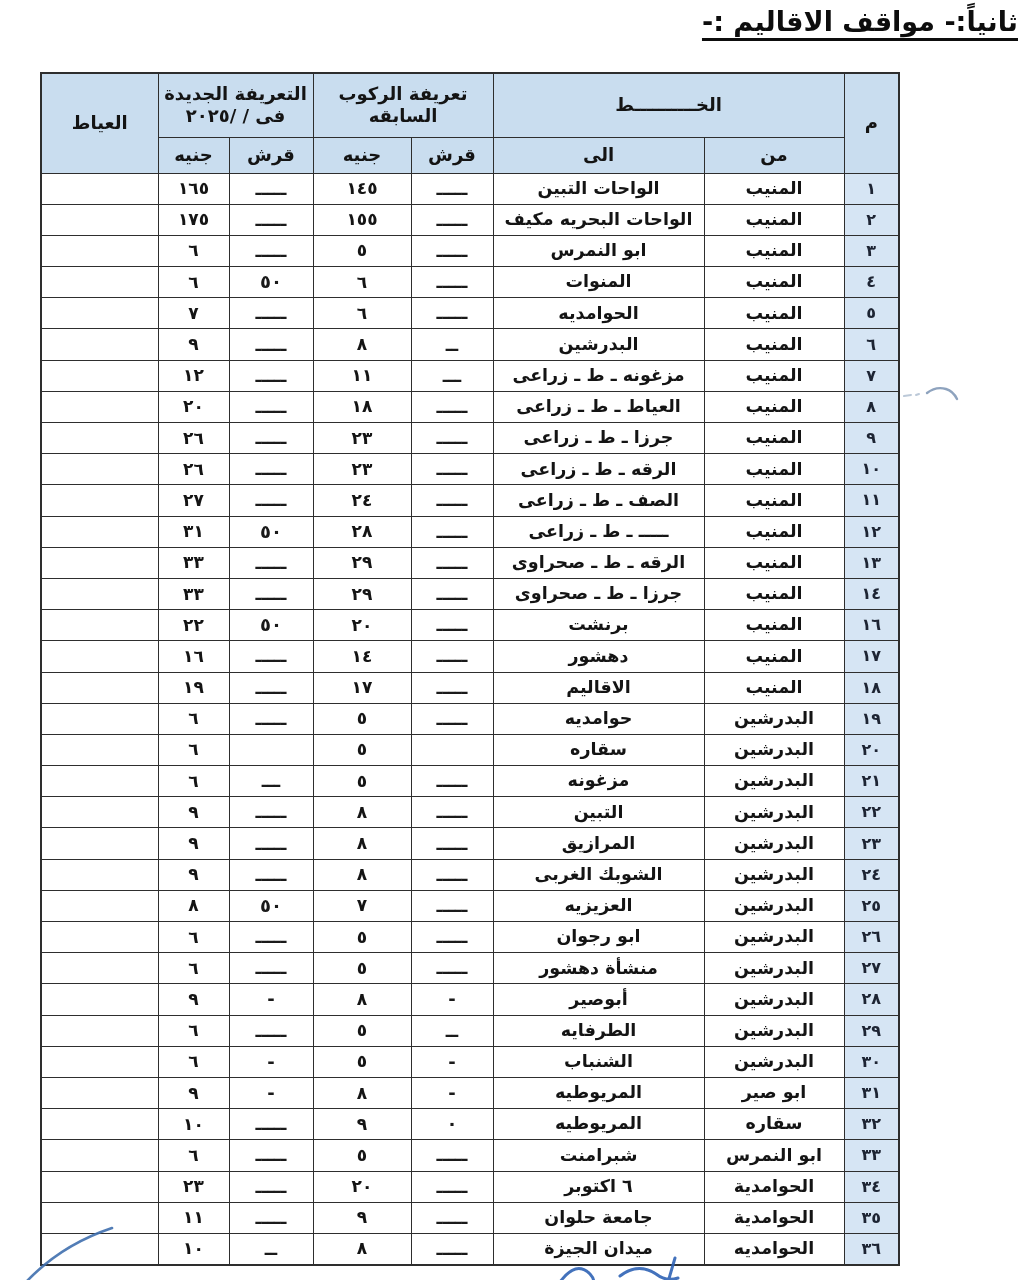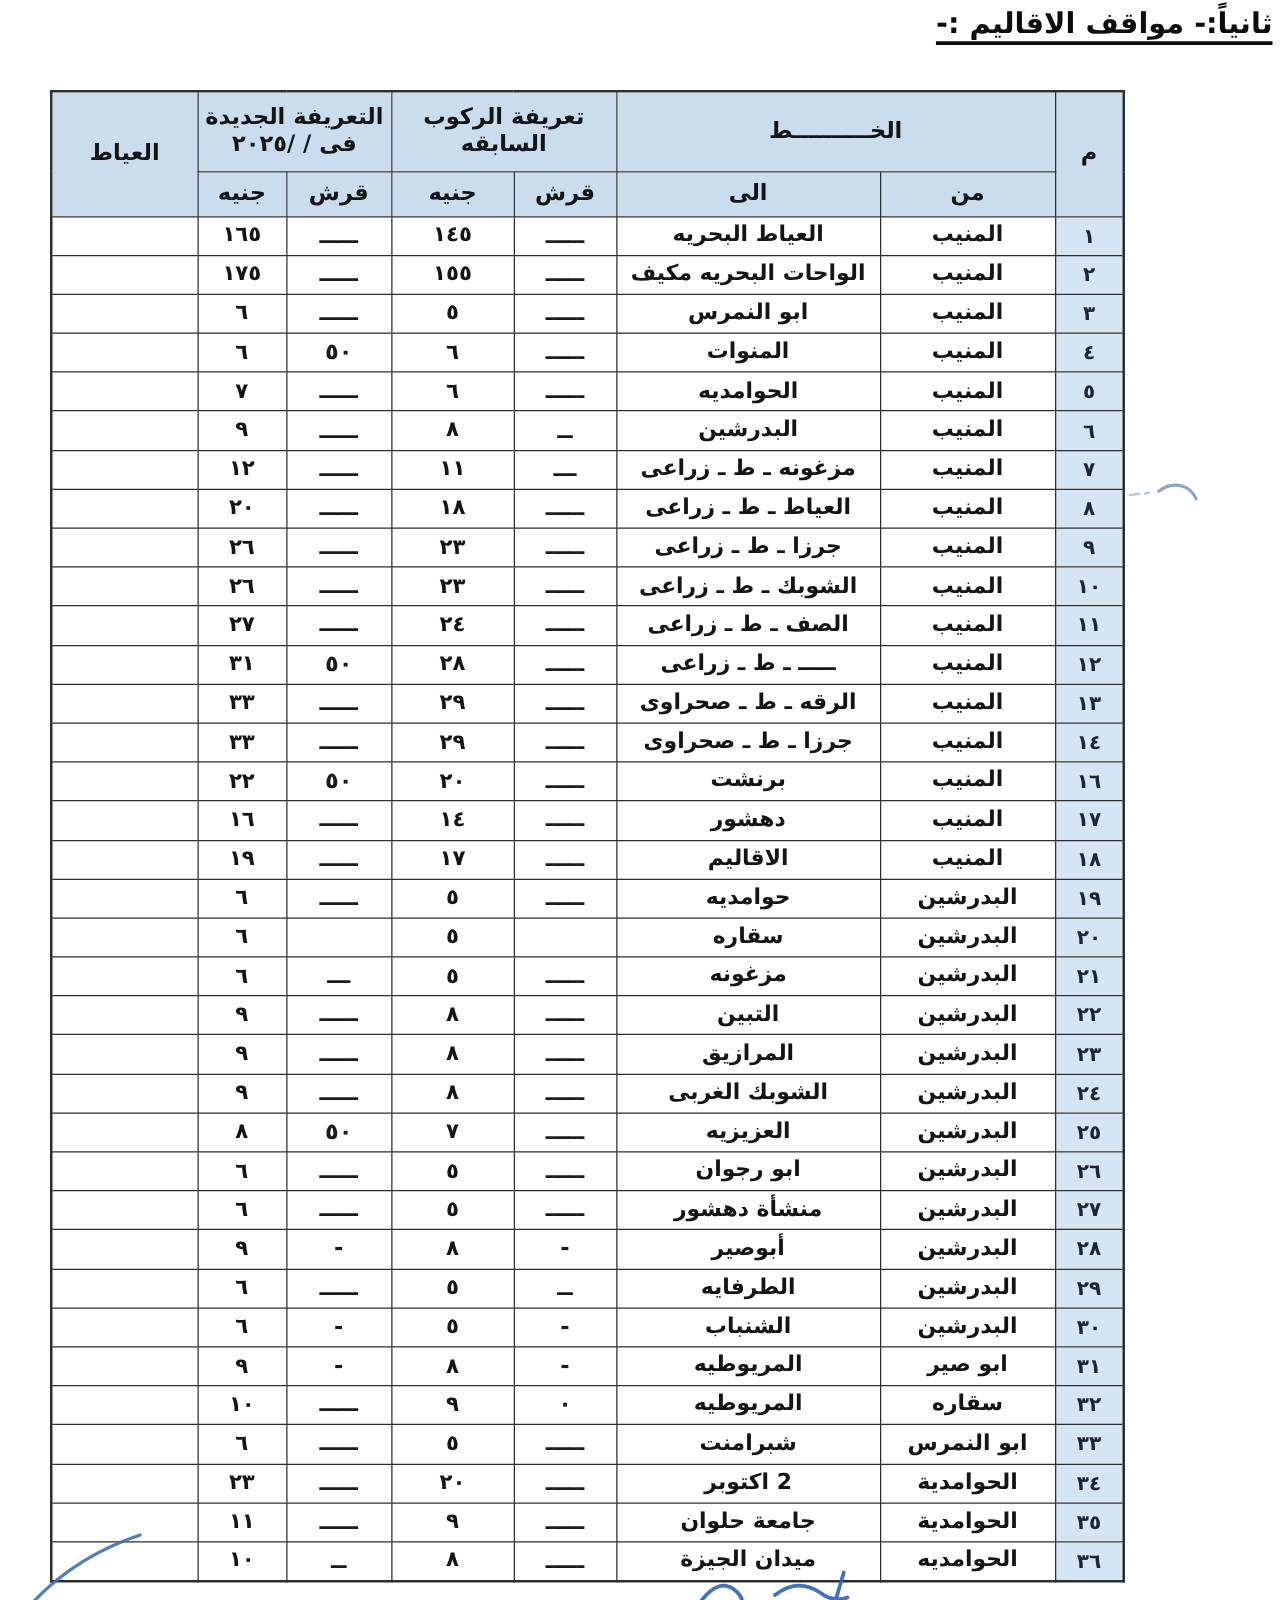--- a/index.html
+++ b/index.html
@@ -16,21 +16,21 @@
     font-family:"DejaVu Sans", sans-serif;
     position:relative;
     overflow:hidden;
     color:var(--text);
   }
   .page-title{
     position:absolute;
     top:6px;
     right:8px;
     margin:0;
-    font-size:23px;
+    font-size:27px;
     font-weight:bold;
     color:#0d0d0d;
     text-decoration:underline;
     text-decoration-thickness:2.5px;
     text-underline-offset:7px;
   }
   table.fare-table{
     position:absolute;
     left:40px;
     top:72px;
@@ -113,21 +113,21 @@
       <th>قرش</th>
       <th>جنيه</th>
       <th>قرش</th>
       <th>جنيه</th>
     </tr>
   </thead>
   <tbody>
   <tr>
     <td class="cell-index">١</td>
     <td class="cell-from">المنيب</td>
-    <td class="cell-to">العياط البحريه</td>
+    <td class="cell-to">الواحات التبين</td>
     <td class="qirsh">ـــــ</td>
     <td>١٤٥</td>
     <td class="qirsh">ـــــ</td>
     <td>١٦٥</td>
     <td></td>
   </tr>
 
   <tr>
     <td class="cell-index">٢</td>
     <td class="cell-from">المنيب</td>
@@ -212,21 +212,21 @@
     <td class="qirsh">ـــــ</td>
     <td>٢٣</td>
     <td class="qirsh">ـــــ</td>
     <td>٢٦</td>
     <td></td>
   </tr>
 
   <tr>
     <td class="cell-index">١٠</td>
     <td class="cell-from">المنيب</td>
-    <td class="cell-to">الشوبك ـ ط ـ زراعى</td>
+    <td class="cell-to">الرقه ـ ط ـ زراعى</td>
     <td class="qirsh">ـــــ</td>
     <td>٢٣</td>
     <td class="qirsh">ـــــ</td>
     <td>٢٦</td>
     <td></td>
   </tr>
 
   <tr>
     <td class="cell-index">١١</td>
     <td class="cell-from">المنيب</td>
@@ -465,21 +465,21 @@
     <td class="qirsh">ـــــ</td>
     <td>٥</td>
     <td class="qirsh">ـــــ</td>
     <td>٦</td>
     <td></td>
   </tr>
 
   <tr>
     <td class="cell-index">٣٤</td>
     <td class="cell-from">الحوامدية</td>
-    <td class="cell-to">2 اكتوبر</td>
+    <td class="cell-to">٦ اكتوبر</td>
     <td class="qirsh">ـــــ</td>
     <td>٢٠</td>
     <td class="qirsh">ـــــ</td>
     <td>٢٣</td>
     <td></td>
   </tr>
 
   <tr>
     <td class="cell-index">٣٥</td>
     <td class="cell-from">الحوامدية</td>

